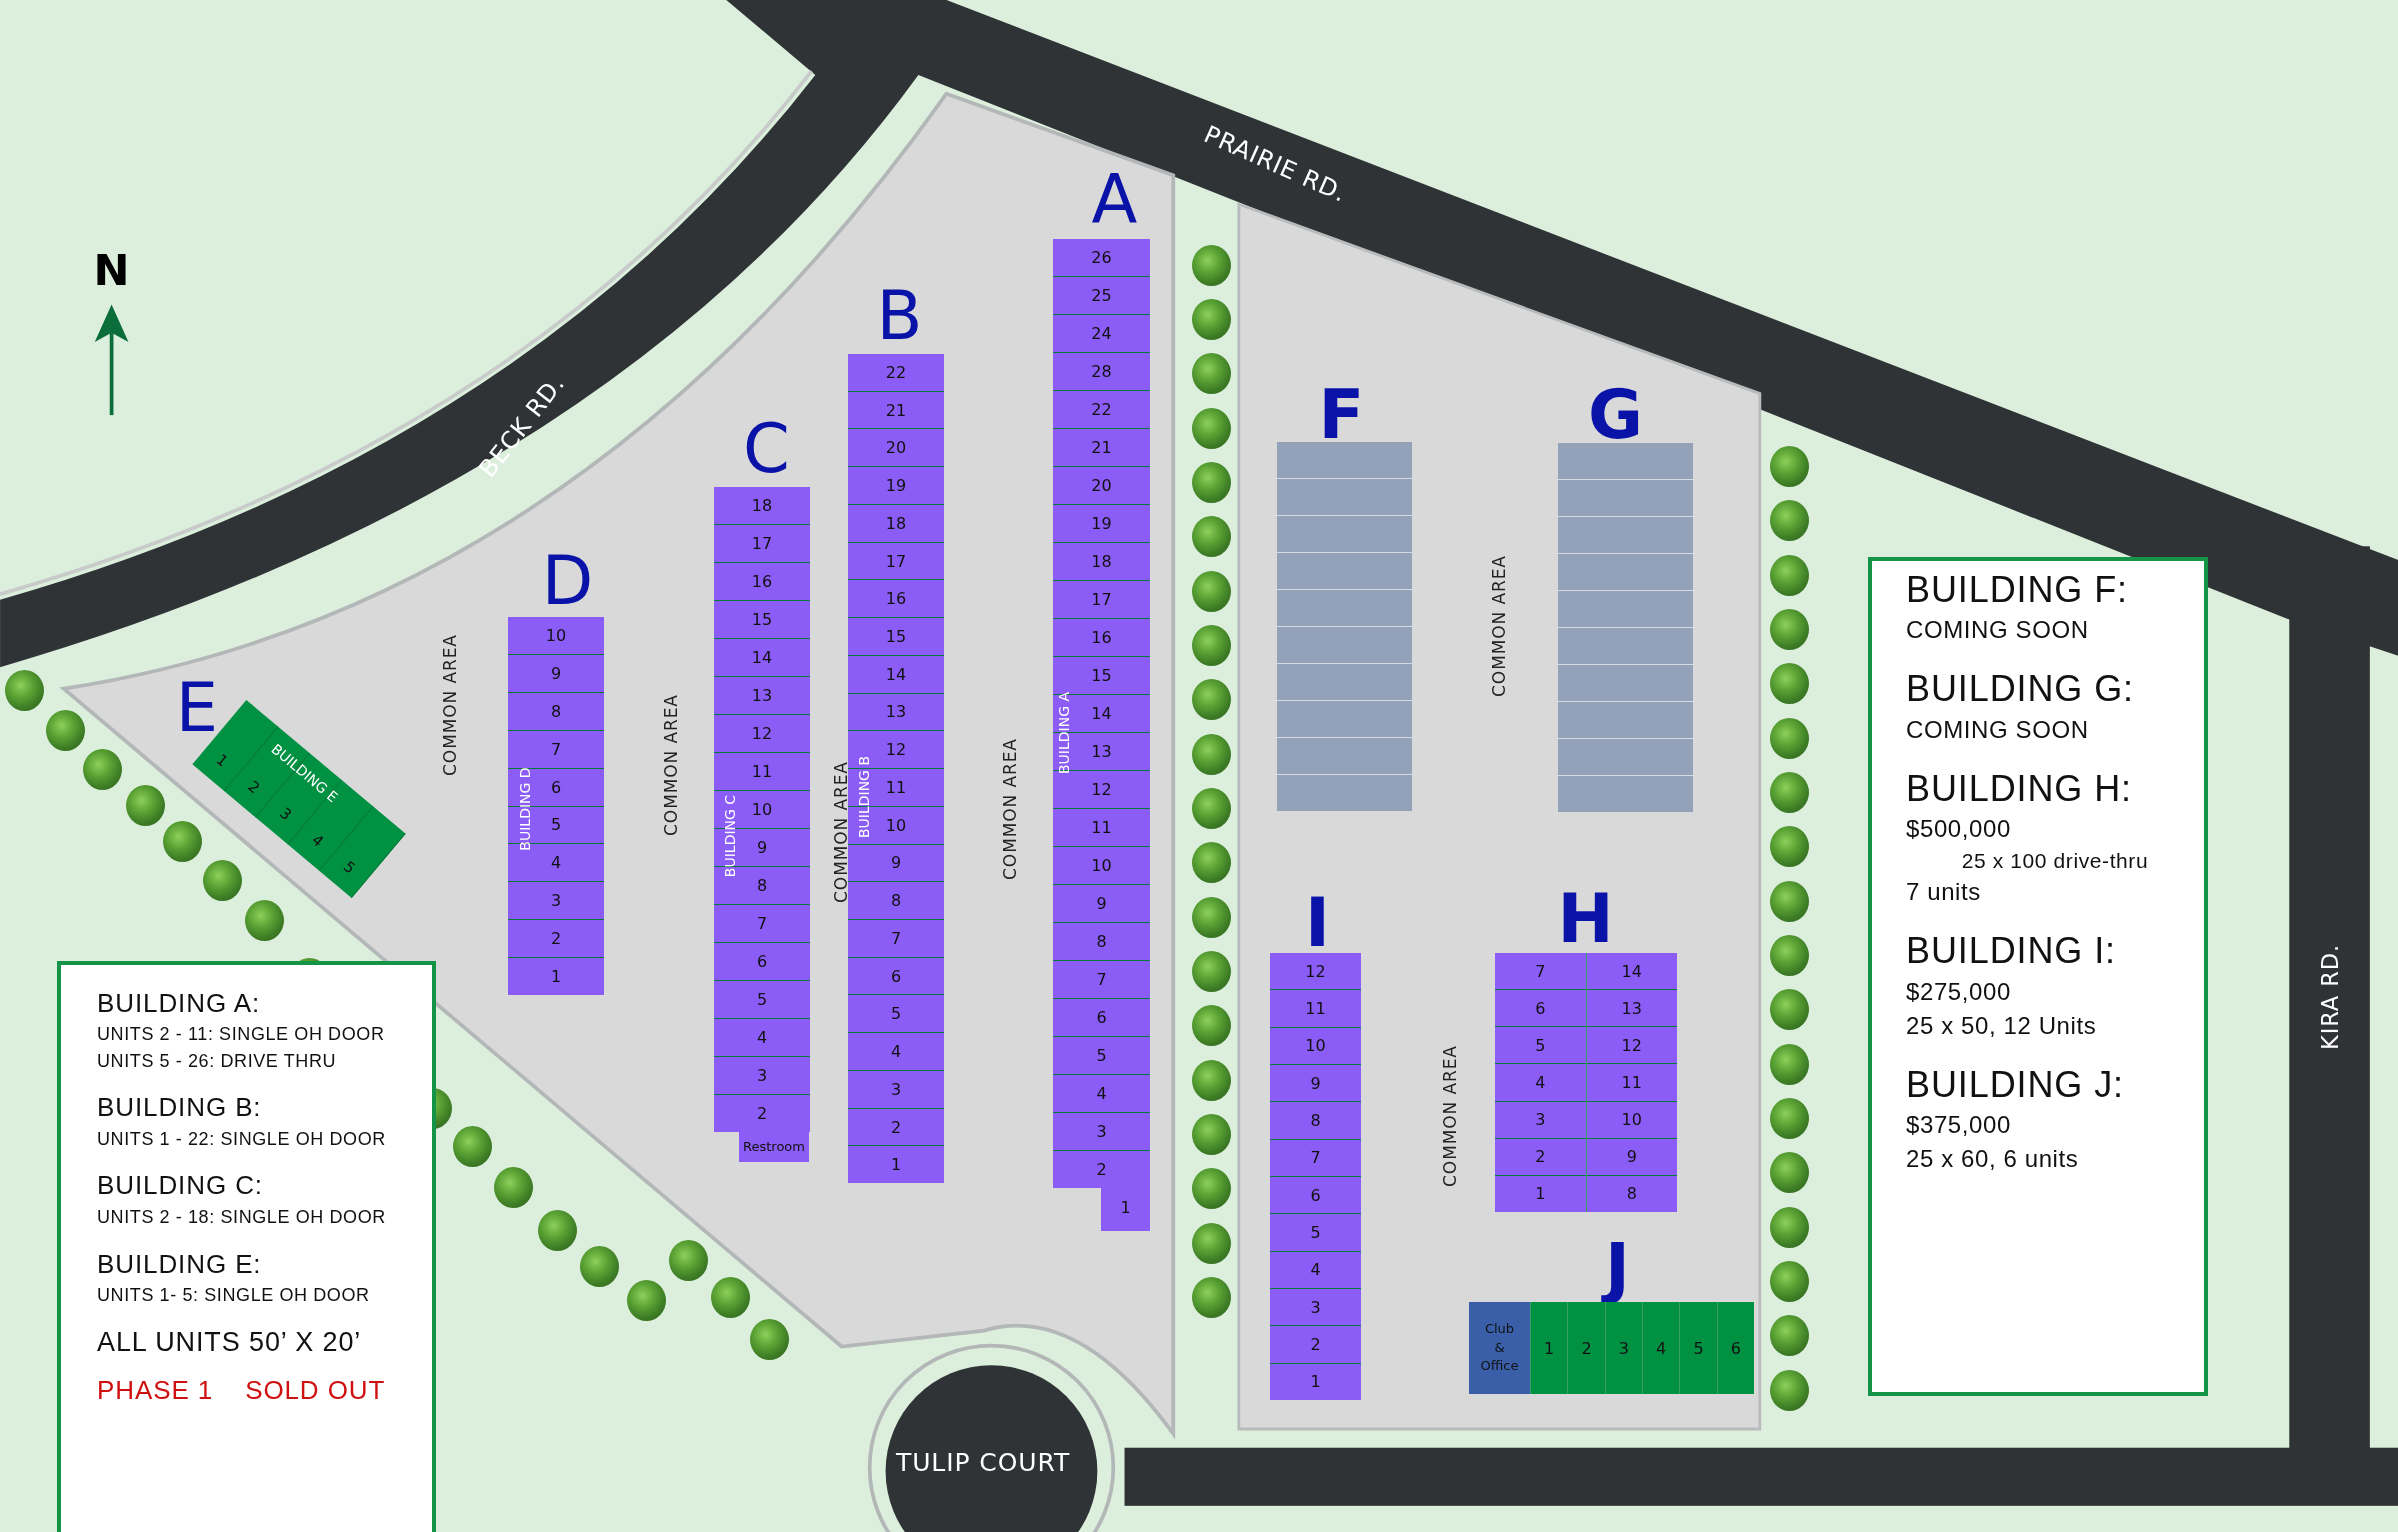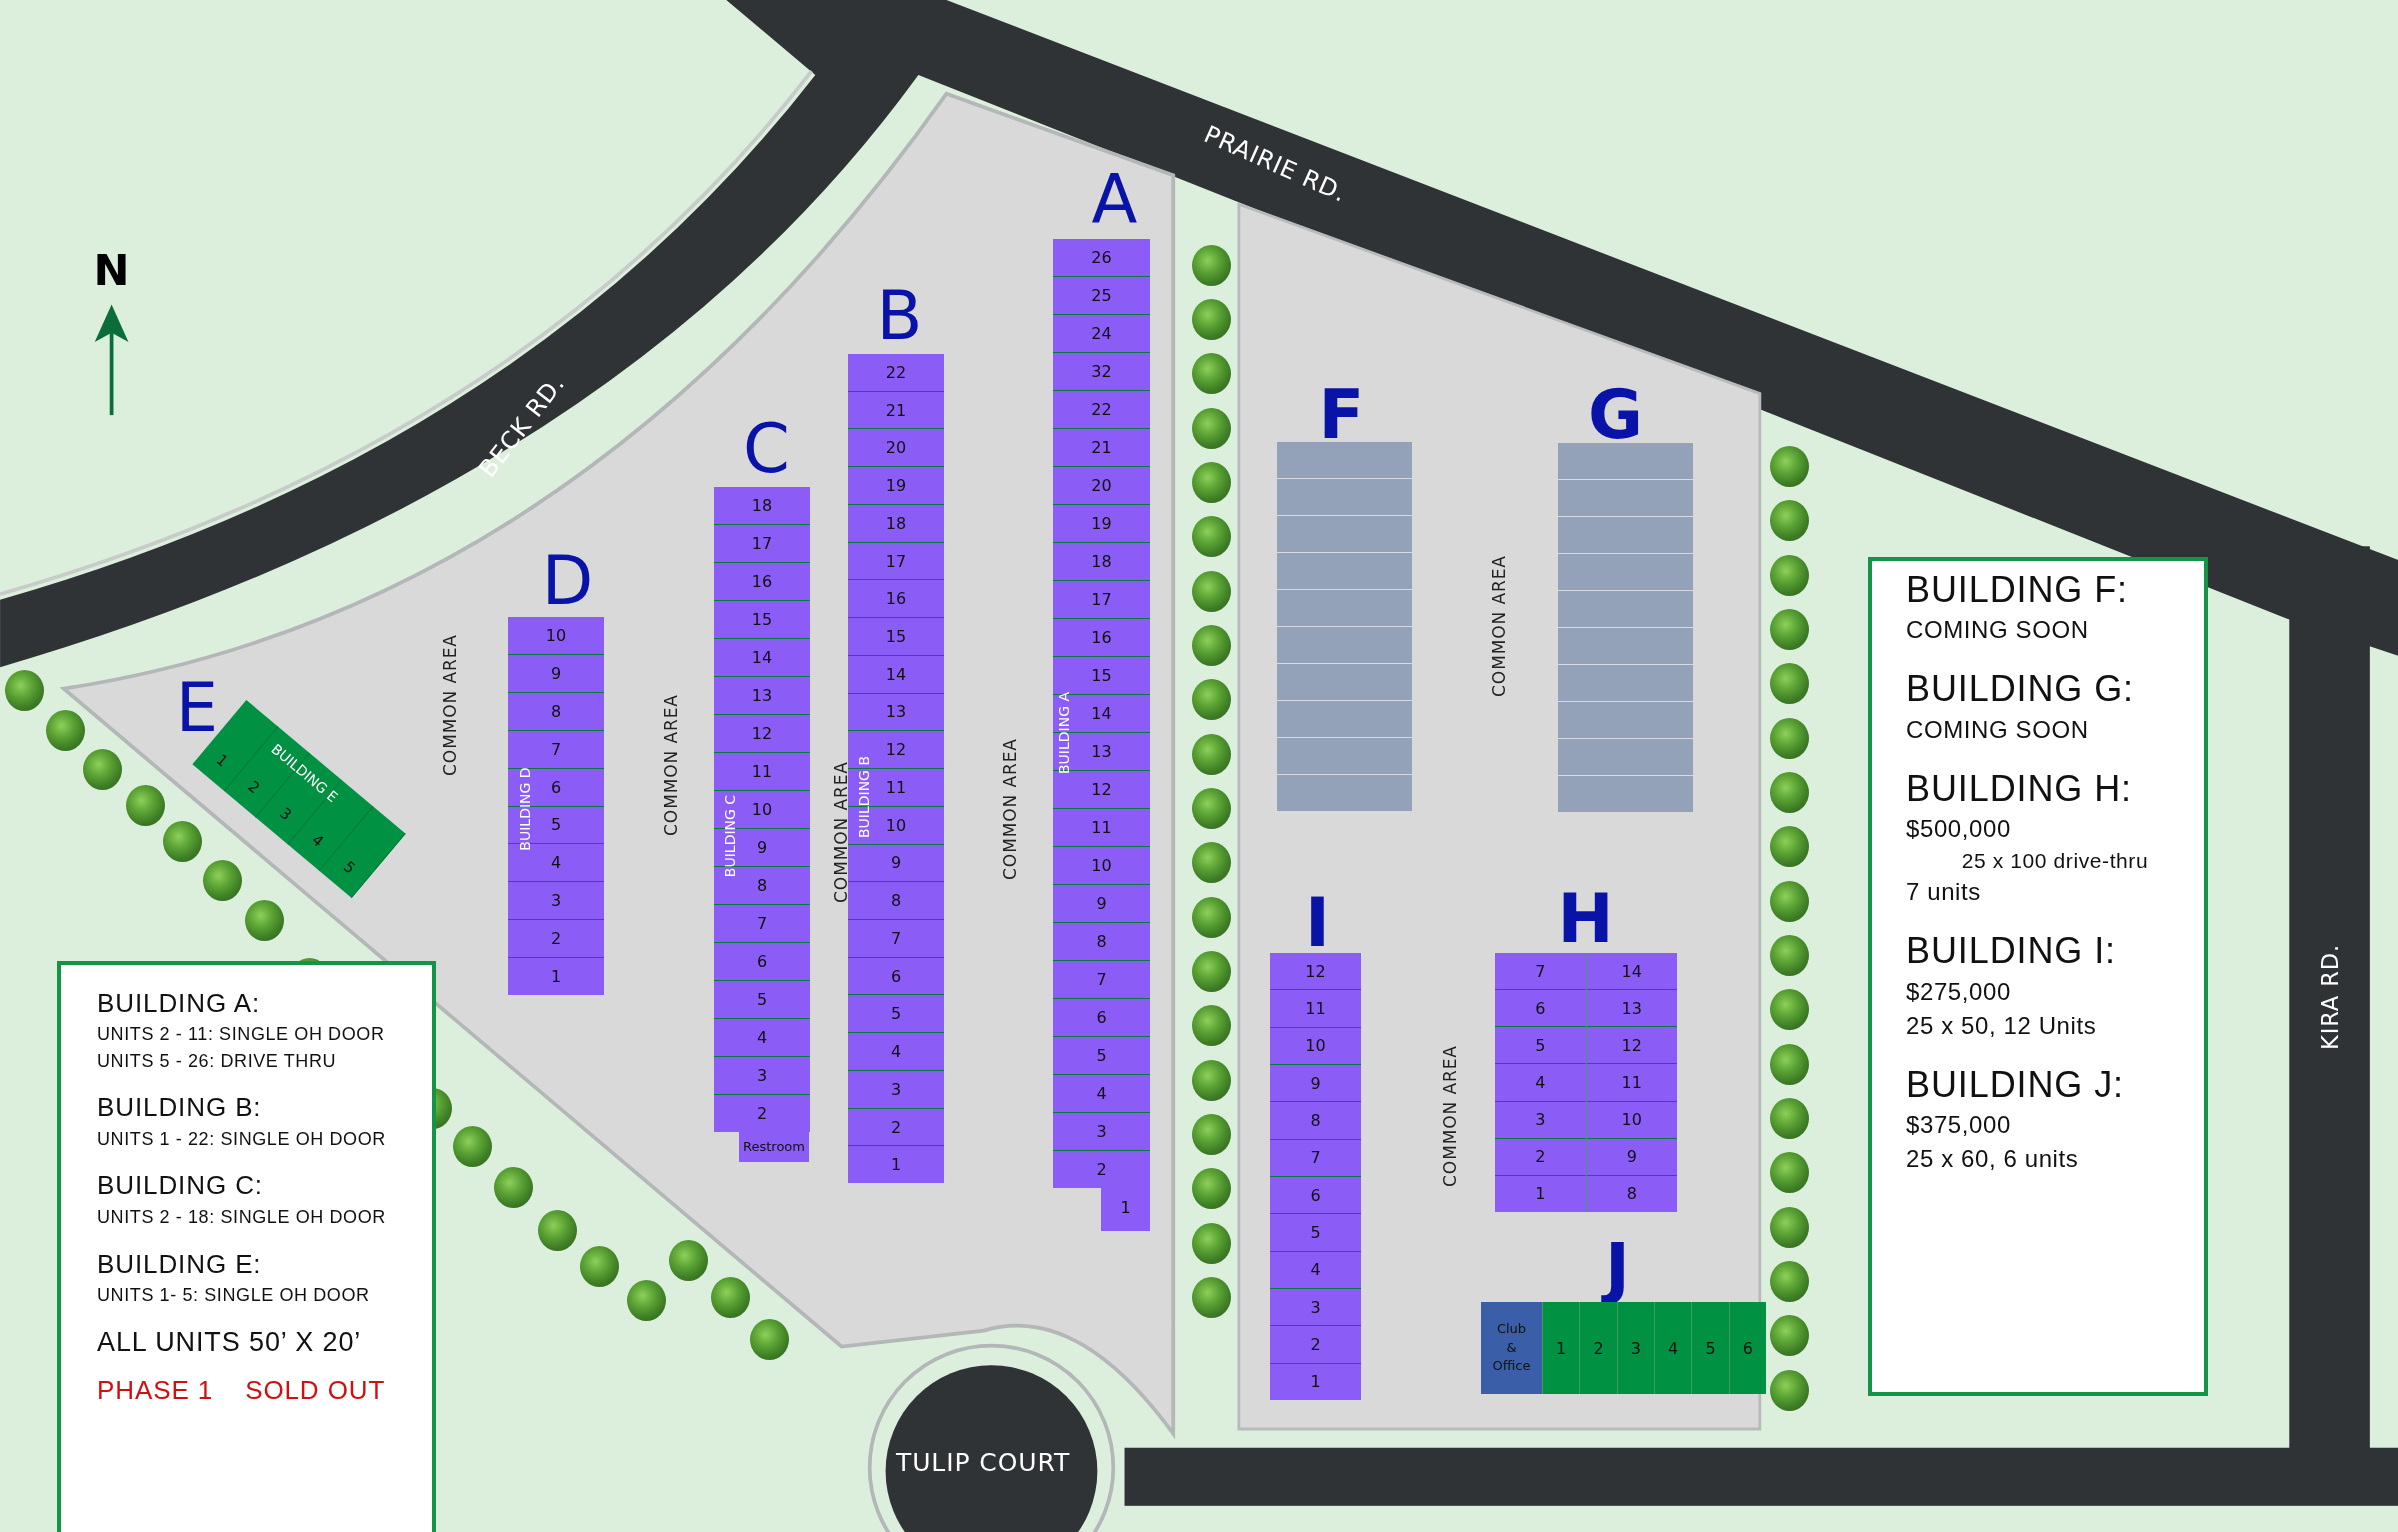--- a/index.html
+++ b/index.html
@@ -119,21 +119,21 @@
     <div class="tree" style="left: 1770px; top: 1261px;"></div>
     <div class="tree" style="left: 1770px; top: 1315px;"></div>
     <div class="tree" style="left: 1770px; top: 1370px;"></div>
   </div>
 
 <div class="letter" style="left:1077px;top:167px;width:75px;">A</div>
 <div class="bldg" style="left:1053px;top:239px;width:97px;height:949px;" id="bA">
     <div class="unit">26</div>
     <div class="unit">25</div>
     <div class="unit">24</div>
-    <div class="unit">32</div>
+    <div class="unit">28</div>
     <div class="unit">22</div>
     <div class="unit">21</div>
     <div class="unit">20</div>
     <div class="unit">19</div>
     <div class="unit">18</div>
     <div class="unit">17</div>
     <div class="unit">16</div>
     <div class="unit">15</div>
     <div class="unit">14</div>
     <div class="unit">13</div>
@@ -297,21 +297,21 @@
       <div class="unit">13</div>
       <div class="unit">12</div>
       <div class="unit">11</div>
       <div class="unit">10</div>
       <div class="unit">9</div>
       <div class="unit">8</div>
     </div>
 </div>
 
 <div class="letter bold" style="left:1580px;top:1235px;width:75px;">J</div>
-<div class="jrow" style="left:1469px;top:1302px;width:285px;height:92px;margin-left:12px;">
+<div class="jrow" style="left:1469px;top:1302px;width:285px;height:92px;">
   <div style="width:61px;background:#3a5fa8;display:flex;flex-direction:column;align-items:center;justify-content:center;font-size:13px;color:#111;line-height:1.45;font-family:'DejaVu Sans',sans-serif;">
     <span>Club</span>
     <span>&amp;</span>
     <span>Office</span>
   </div>
   <div id="bJ" style="flex:1;display:flex;background:#019143;">
       <div style="flex: 1 1 0%; border-left: 1.9px solid rgb(58, 160, 96); display: flex; align-items: center; justify-content: center; font-size: 16px; color: rgb(17, 17, 17); font-family: &quot;DejaVu Sans&quot;, sans-serif;">1</div>
       <div style="flex: 1 1 0%; border-left: 1.9px solid rgb(58, 160, 96); display: flex; align-items: center; justify-content: center; font-size: 16px; color: rgb(17, 17, 17); font-family: &quot;DejaVu Sans&quot;, sans-serif;">2</div>
       <div style="flex: 1 1 0%; border-left: 1.9px solid rgb(58, 160, 96); display: flex; align-items: center; justify-content: center; font-size: 16px; color: rgb(17, 17, 17); font-family: &quot;DejaVu Sans&quot;, sans-serif;">3</div>
       <div style="flex: 1 1 0%; border-left: 1.9px solid rgb(58, 160, 96); display: flex; align-items: center; justify-content: center; font-size: 16px; color: rgb(17, 17, 17); font-family: &quot;DejaVu Sans&quot;, sans-serif;">4</div>

